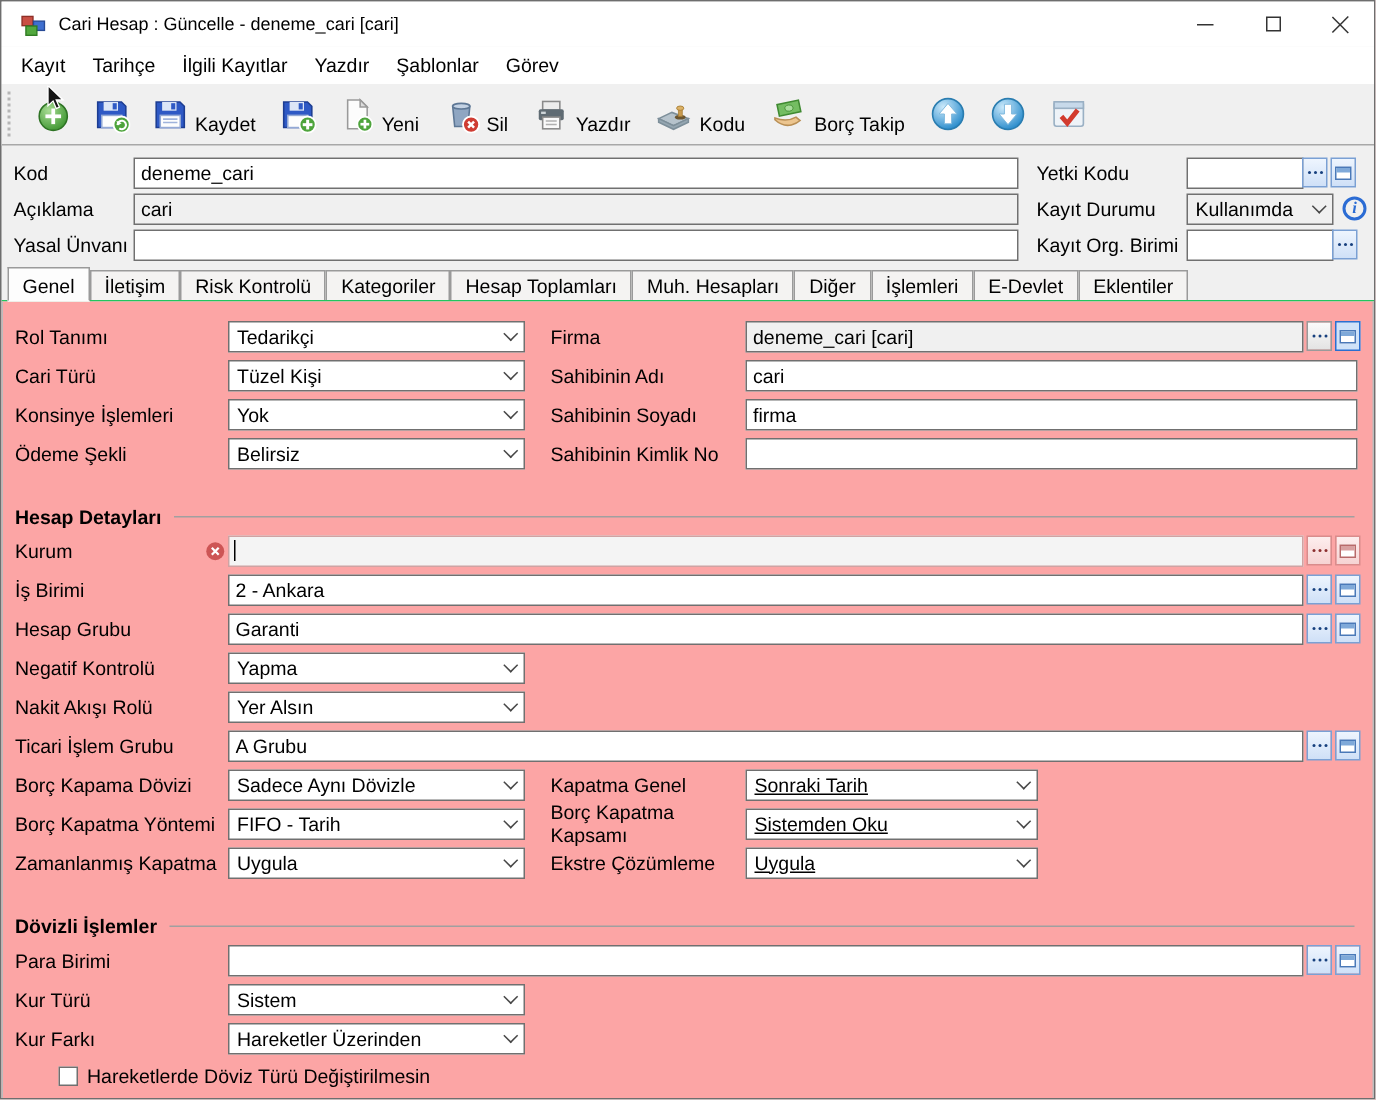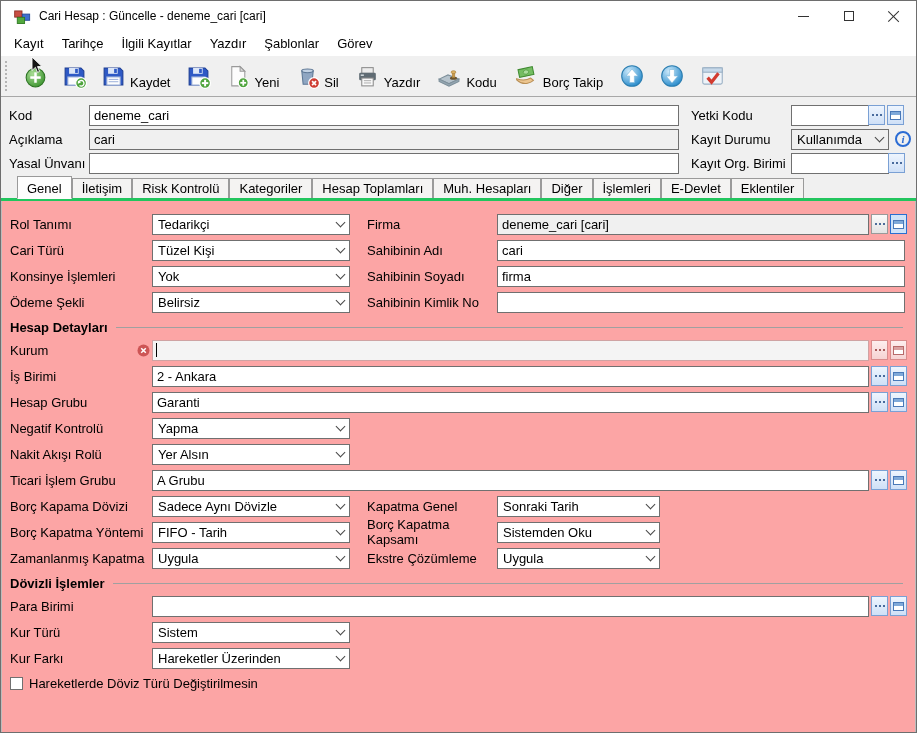--- a/index.html
+++ b/index.html
@@ -59,42 +59,42 @@
   .dd { height:21px; border:1px solid #707070; background:#fff; display:flex; align-items:center; position:relative; padding-left:5px; flex:none; }
   .dd .chevbox { position:absolute; right:0; top:0; width:18px; height:100%; display:flex; align-items:center; justify-content:center; }
   .chev { width:7px; height:7px; border-right:1.5px solid #474747; border-bottom:1.5px solid #474747; transform:rotate(45deg); margin-top:-3px; }
   .dd.gray { background:#f0f0f0; }
 
   
   .info { width:16px; height:16px; border-radius:50%; border:2px solid #2b6cd4; color:#2b6cd4; display:flex; align-items:center; justify-content:center; font:italic bold 11px "Liberation Serif", serif; margin-left:6px; flex:none; }
   .info::before { content:"i"; }
 
   
-  .tabstrip { display:flex; align-items:flex-end; height:23px; padding-left:16px; border-bottom:3px solid #22c55e; }
+  .tabstrip { display:flex; align-items:flex-end; height:23px; padding-left:4px; border-bottom:1px solid #22c55e; }
   .tab { border:1px solid #9a9a9a; border-bottom:none; background:#f4f3f2; padding:2px 9px 3px; height:20px; white-space:nowrap; }
   .tab.active { background:#fdfdfd; height:23px; margin-bottom:-1px; padding-top:4px; border-bottom:1px solid #fdfdfd; }
 
   
   .content { background:#fca5a5; border:1px solid #bcbcbc; border-top:none; height:532px; padding:10px 8px 0 8px; }
   .frow { display:flex; align-items:center; height:26px; }
   .lbl { width:142px; flex:none; }
   .lbl-r { width:126px; margin-left:17px; margin-right:4px; flex:none; }
   .dd-l { width:198px; }
-  .dd-r { width:163px; }
+  .dd-r { width:195px;text-decoration:underline; }
   .w-rtext { width:408px; }
   .w-firma { width:374px; }
   .w-wide { width:718px; }
-  .sec { display:flex; align-items:center; height:20px; margin-top:2px; }
+  .sec { display:flex; align-items:center; height:20px; margin-top:19px; }
   .sec b { font-size:13px; }
   .sec .line { flex:1; border-top:1px solid #a0a0a0; margin-left:8px; margin-right:4px; }
   .erricon { width:13px; height:13px; flex:none; margin-right:2px; }
   .kurum-field { background:#f4f4f4; border-color:#cfa3a3; display:flex; align-items:center; padding-left:3px; }
   .caret { width:1px; height:14px; background:#000; }
   .cb { width:13px; height:13px; border:1px solid #707070; background:#fff; flex:none; margin-right:6px; }
-  .cbrow { display:flex; align-items:center; height:24px; }
+  .cbrow { display:flex; align-items:center; height:24px;margin-left:29px; }
 </style>
 </head>
 <body>
 
 <div id="win">
 
   <div class="titlebar">
     <svg class="appicon" viewBox="0 0 16 16">
       <rect x="1.5" y="3.5" width="6.5" height="5.5" fill="#c94f44" stroke="#8e2f27" stroke-width="0.8"></rect>
       <rect x="8.3" y="6.3" width="6.5" height="5.5" fill="#3f6fd0" stroke="#274a96" stroke-width="0.8"></rect>

